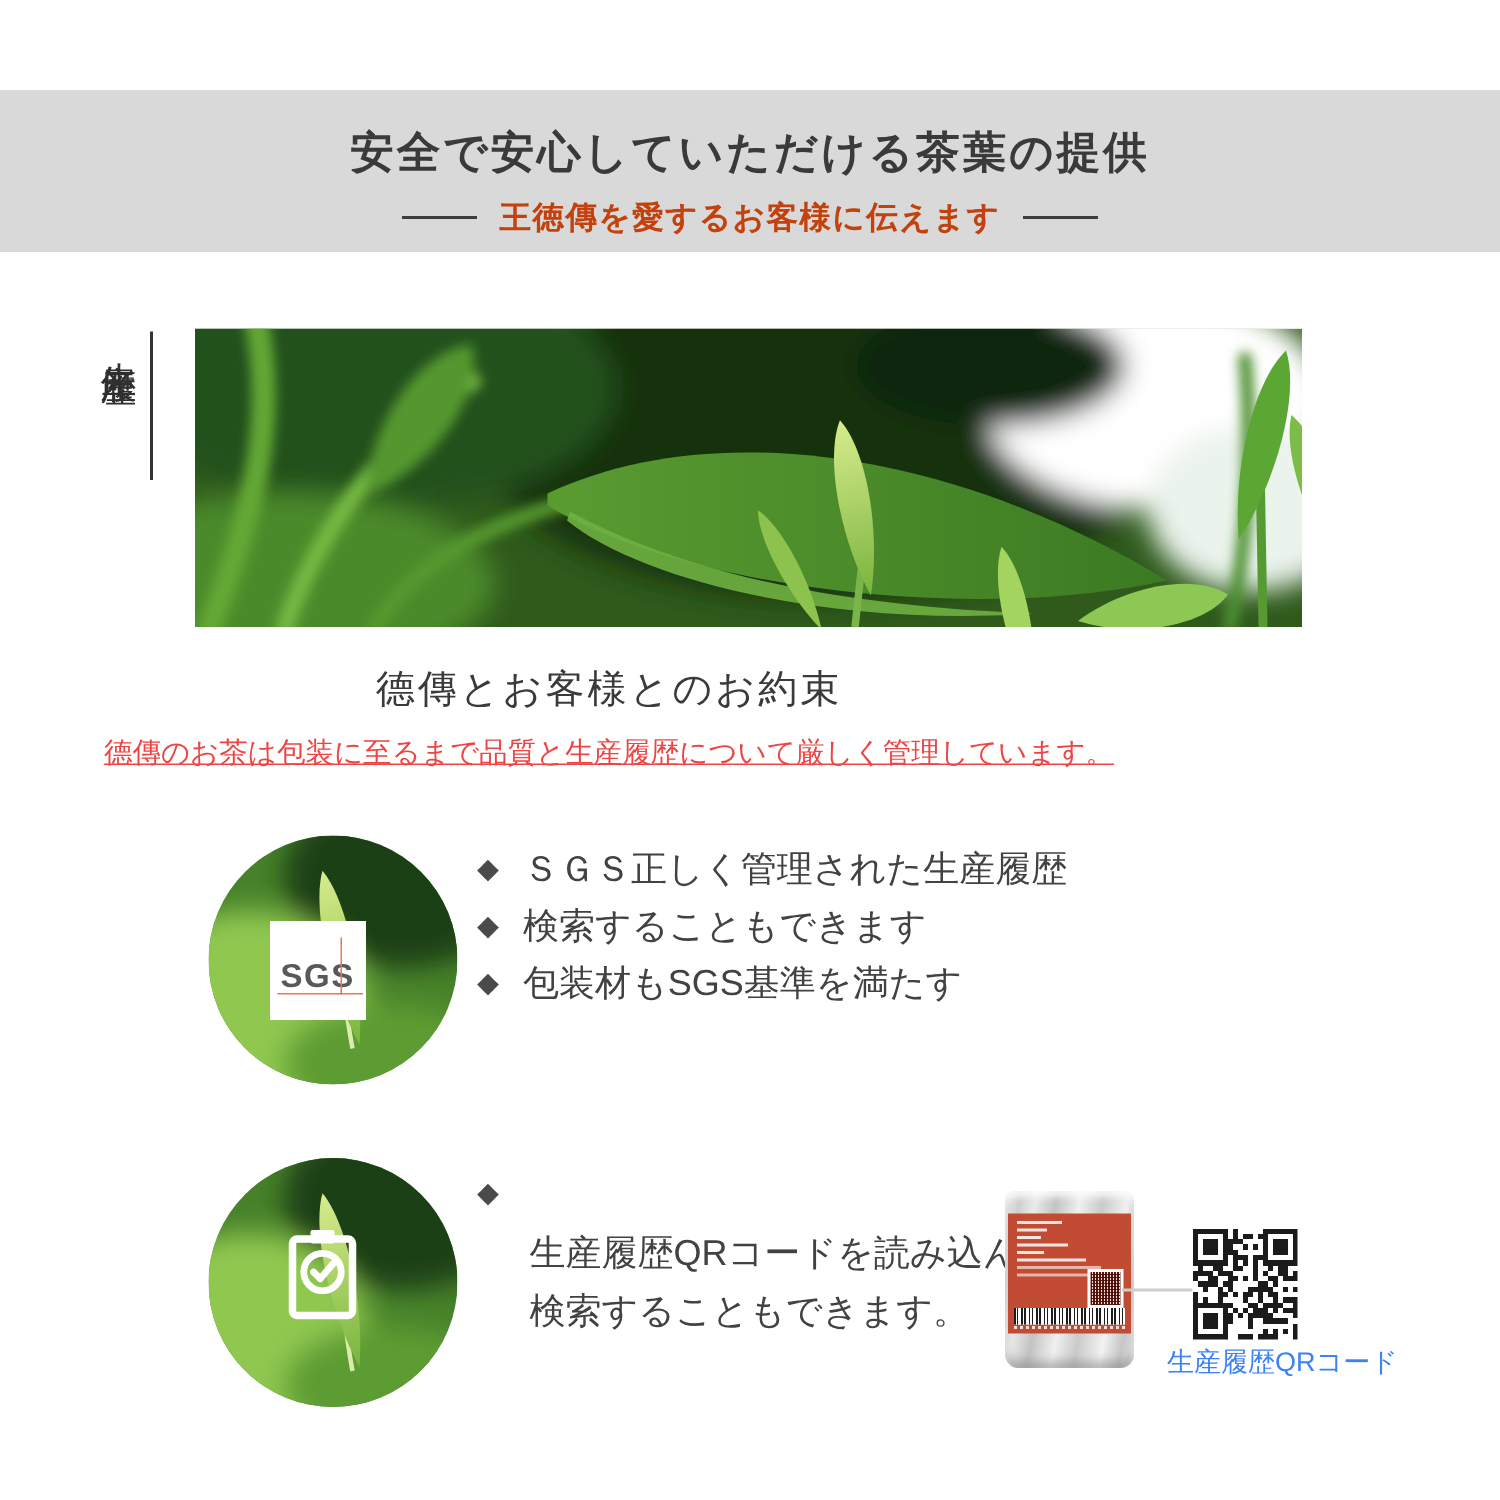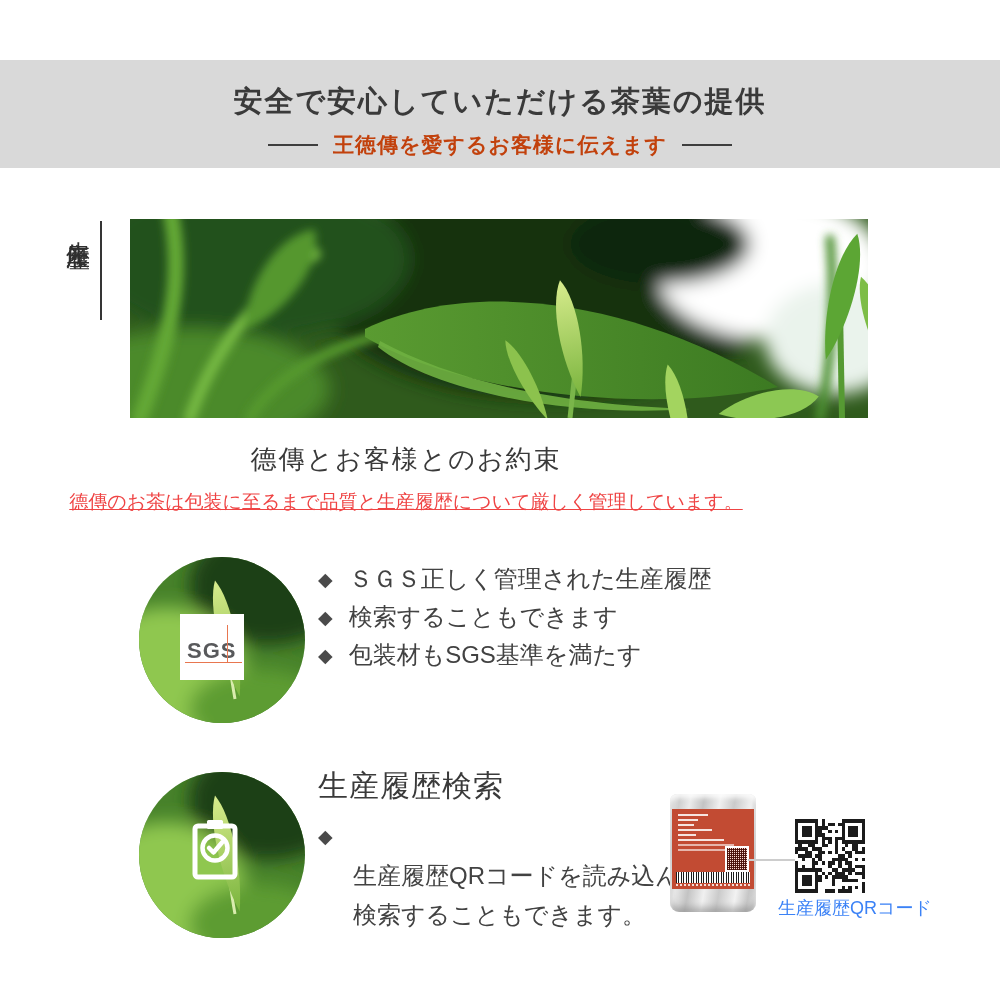--- a/index.html
+++ b/index.html
@@ -194,21 +194,20 @@
     </svg>
     <svg class="clipboard" width="46" height="62" viewBox="0 0 46 62">
       <rect x="3" y="8" width="40" height="51" rx="3" fill="none" stroke="#ffffff" stroke-width="5"></rect>
       <rect x="15" y="2" width="16" height="9" rx="1.5" fill="#ffffff"></rect>
       <circle cx="23" cy="30" r="12.5" fill="none" stroke="#ffffff" stroke-width="4.5"></circle>
       <path d="M17 30 l4.5 4.5 L30 24.5" fill="none" stroke="#ffffff" stroke-width="4.5" stroke-linecap="round" stroke-linejoin="round"></path>
     </svg>
   </div>
 
   <div class="sec-text sec2">
-    <div class="sec-title">生産履歴検索</div>
     <div class="bullets">
       <div class="bullet-row">
         <span class="diamond">◆</span>
       </div>
       <div class="bullet-row cont">
         <span>生産履歴QRコードを読み込んで</span>
       </div>
       <div class="bullet-row cont">
         <span>検索することもできます。</span>
       </div>

